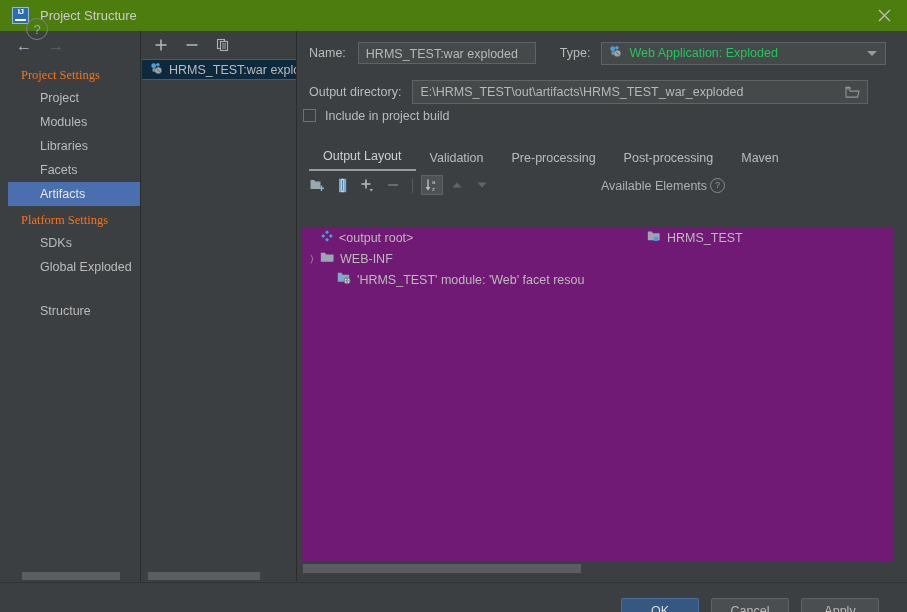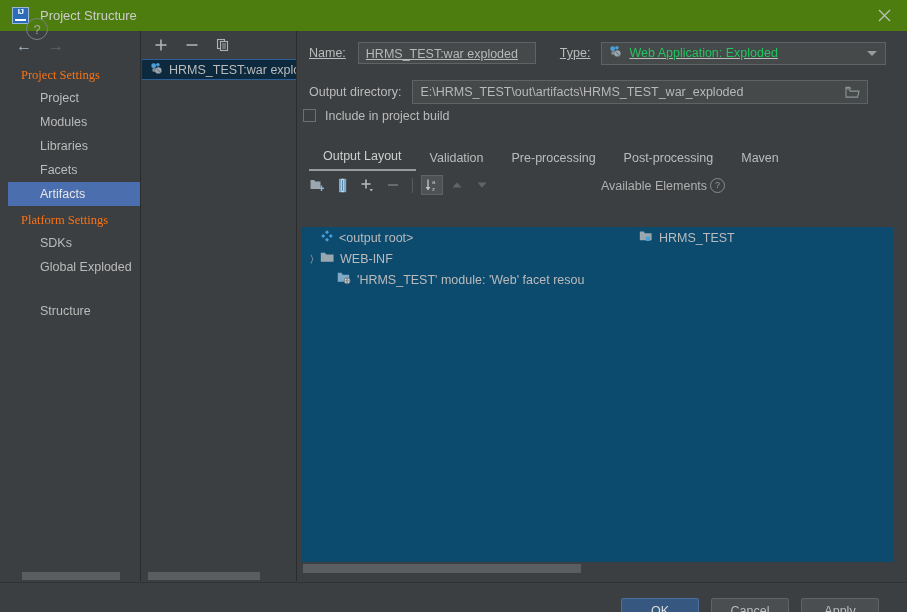--- a/index.html
+++ b/index.html
@@ -183,21 +183,21 @@
     left: 298px; top: 31px;
     width: 601px; height: 550px;
     background: #3C3F41;
   }
 
   .form-row {
     display: flex;
     align-items: center;
     padding-left: 11px;
   }
-  #row-name { height: 44px; text-decoration: underline; }
+  #row-name { height: 44px; }
   .lbl { color: #BBBBBB; font-size: 12.5px; white-space: nowrap; }
 
   .textfield {
     background: #45494A;
     border: 1px solid #5E6366;
     color: #B8B8B8;
     height: 22px;
     line-height: 22px;
     padding: 0 7px;
     font-size: 12.5px;
@@ -325,31 +325,31 @@
     margin-left: 3px;
     cursor: pointer;
     line-height: 1;
   }
 
   
   #tree-area {
     position: absolute;
     left: 3px; top: 196px;
     width: 592px; height: 335px;
-    background: #0c4a6e;
+    background: #701a75;
   }
   #layout-tree {
     position: absolute;
     left: 0; top: 0;
     width: 292px; height: 335px;
     overflow: hidden;
   }
   #available-tree {
     position: absolute;
-    left: 300px; top: 0;
+    left: 308px; top: 0;
     width: 292px; height: 335px;
     overflow: hidden;
   }
   .tree-row {
     height: 21px;
     display: flex;
     align-items: center;
     white-space: nowrap;
     font-size: 12.5px;
     color: #BBBBBB;

